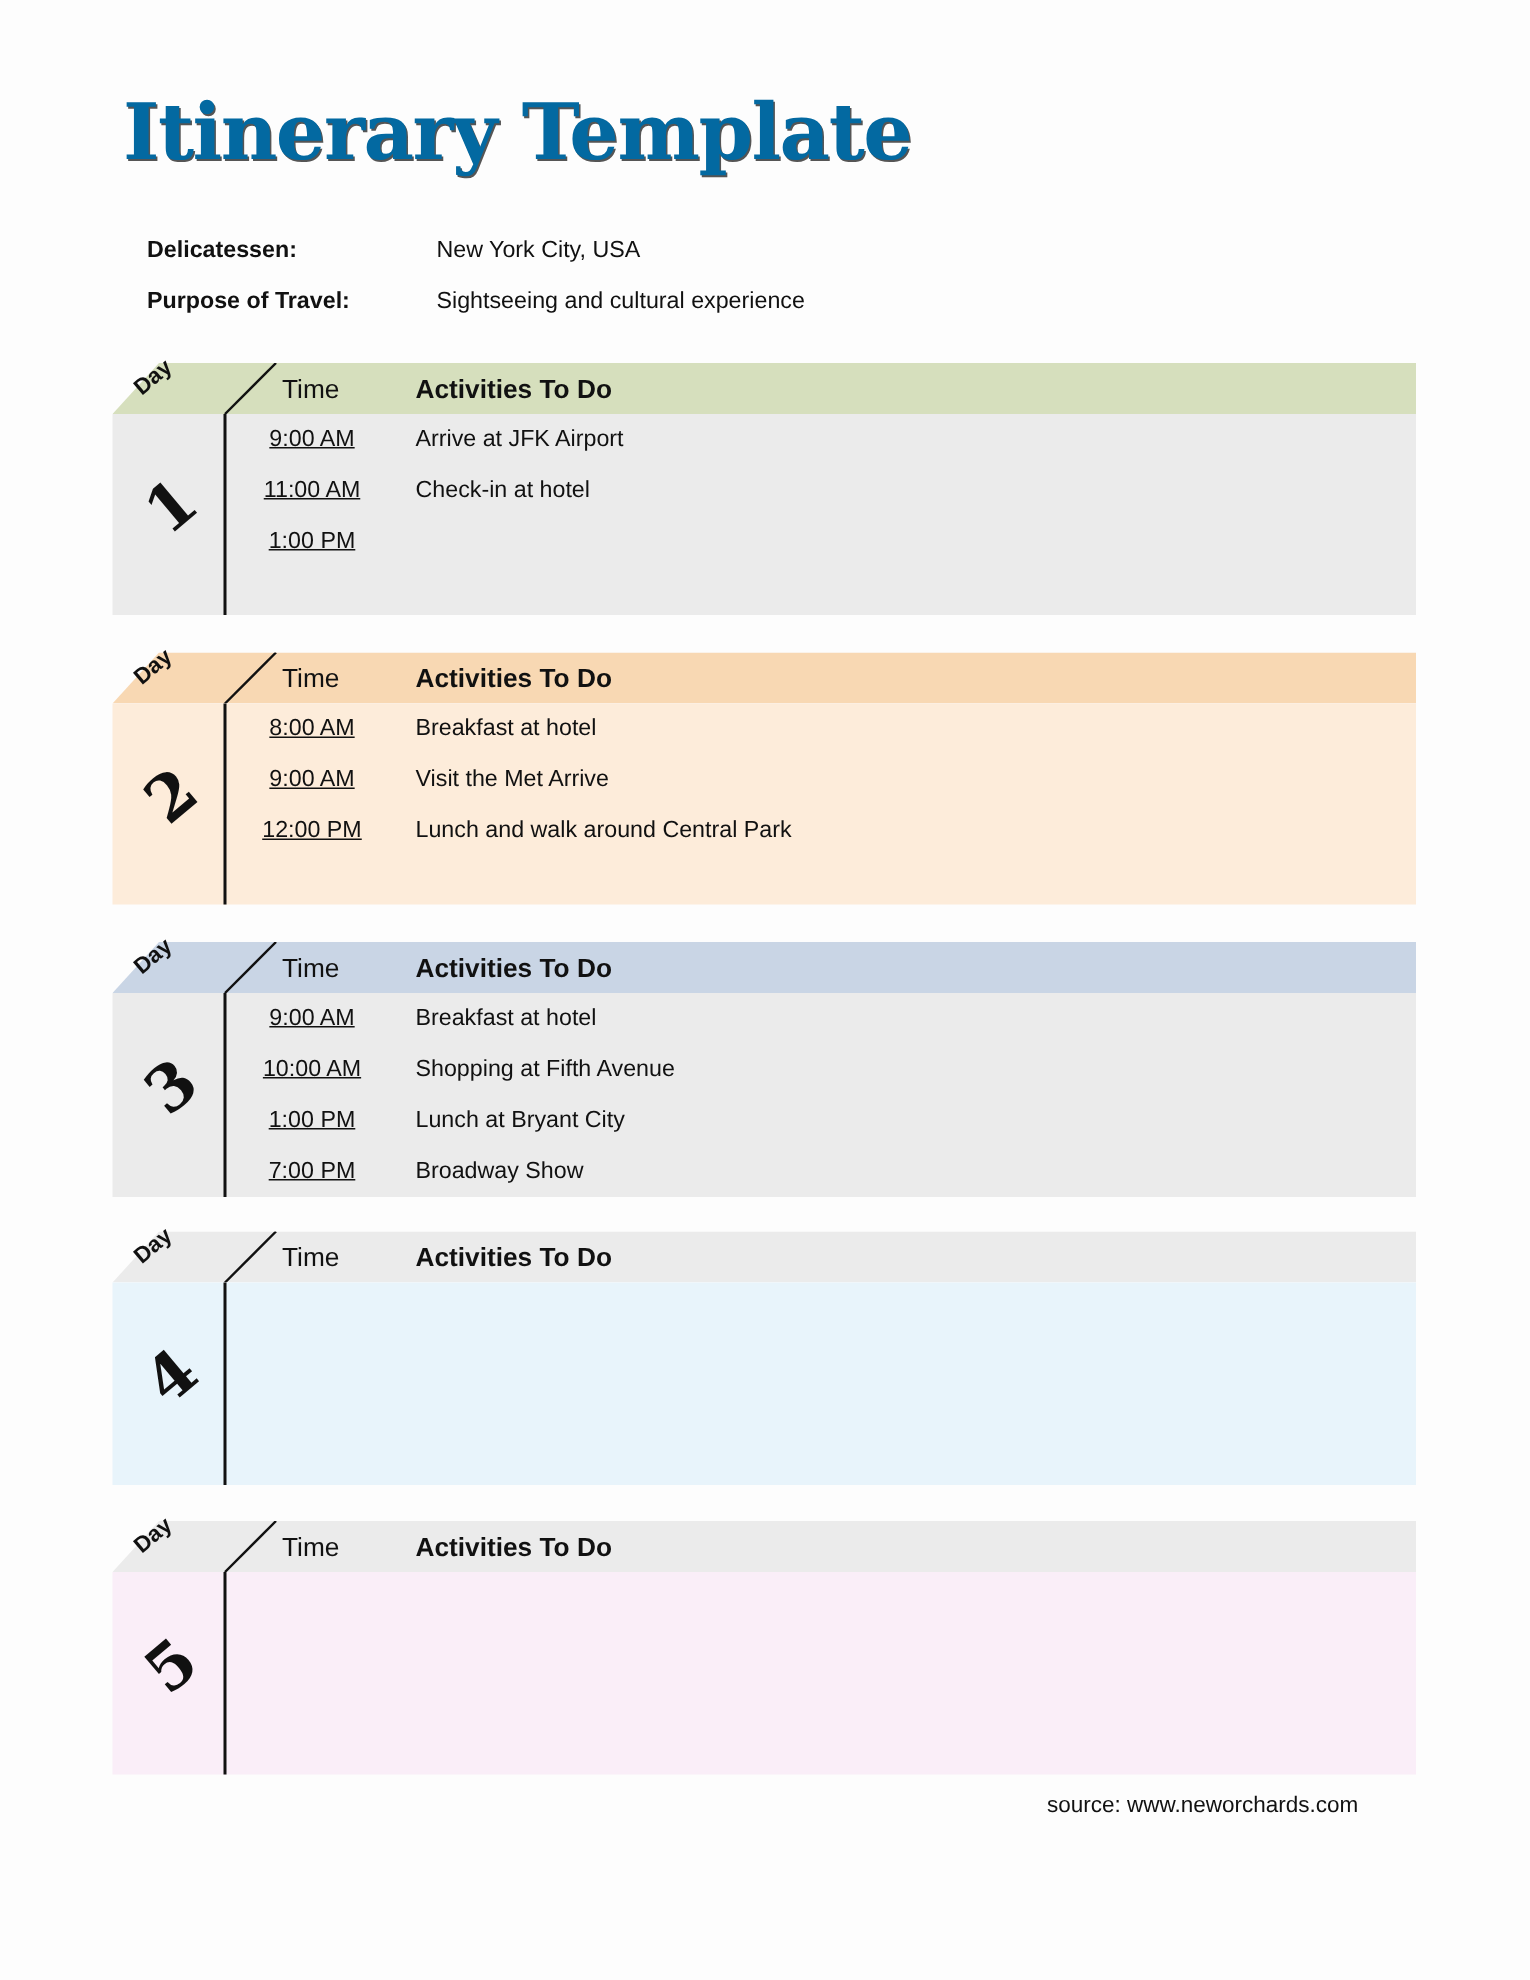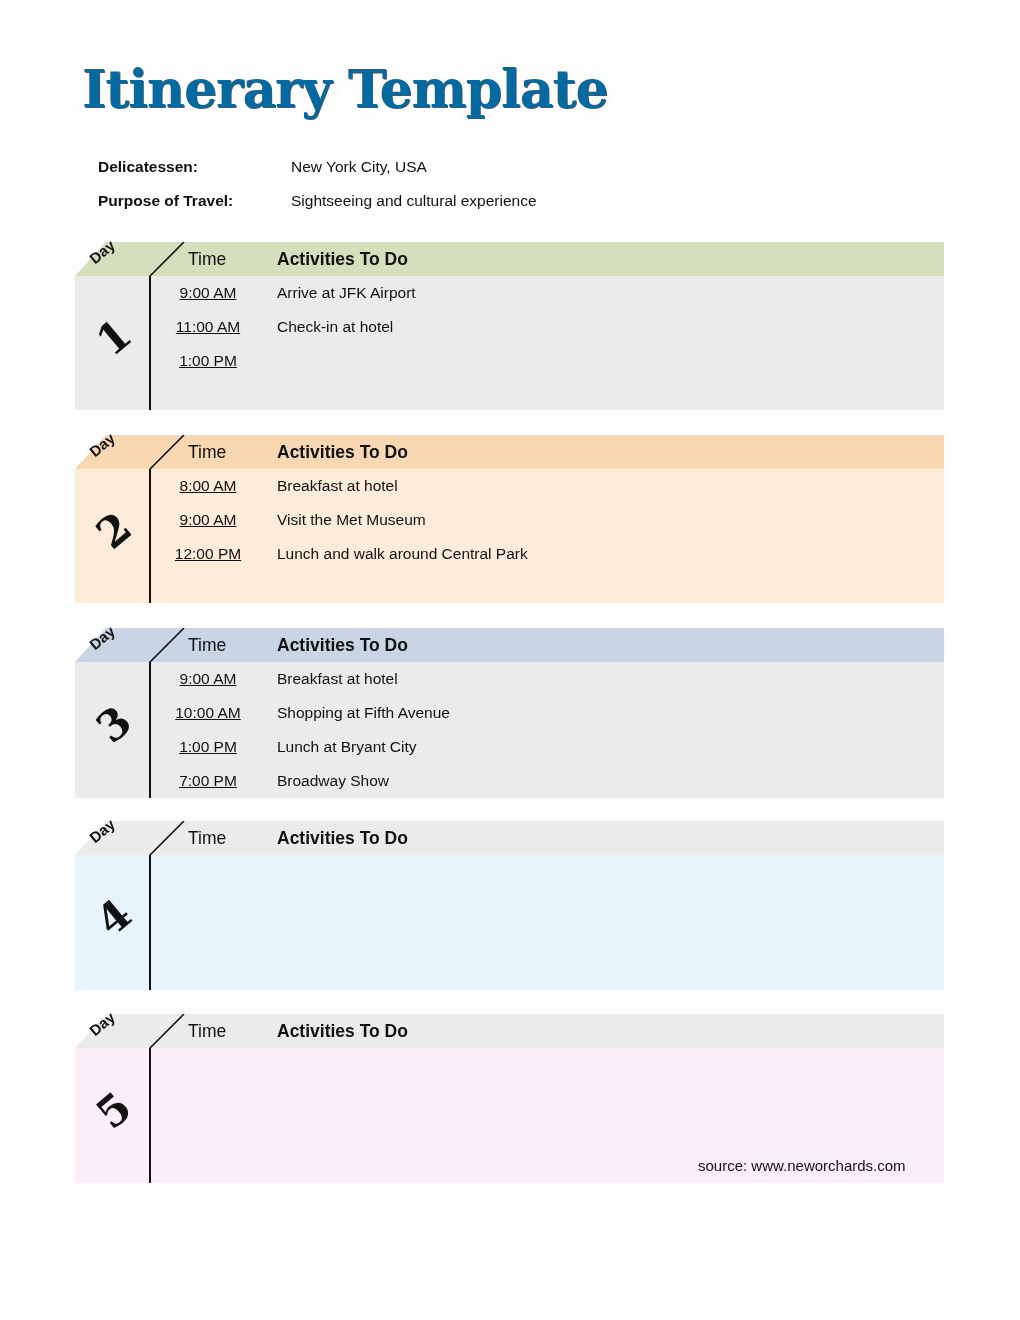--- a/index.html
+++ b/index.html
@@ -30,21 +30,21 @@
   .vline { position: absolute; left: 74px; top: 0; width: 2px; background: #111; }
   .day-num {
     position: absolute; left: 18px; width: 42px; text-align: center;
     font-family: "DejaVu Serif", serif; font-weight: bold; font-size: 42px;
     transform: rotate(-40deg);
   }
   .row { position: absolute; left: 0; height: 34px; width: 869px; font-size: 15.5px; }
   .row-time { position: absolute; left: 76px; width: 114px; text-align: center; top: 8px; text-decoration: underline; }
   .row-act { position: absolute; left: 202px; top: 8px; white-space: nowrap; }
 
-  .source { position: absolute; left: 698px; top: 1157px; font-size: 15px; color: #111; }
+  .source { position: absolute; left: 698px; top: 1195px; font-size: 15px; color: #111; }
 </style>
 </head>
 <body>
 
 <div class="title">Itinerary Template</div>
 
 <div class="meta-row" style="top:158px;">
   <span class="meta-label">Delicatessen:</span>
   <span class="meta-value">New York City, USA</span>
 </div>
@@ -92,21 +92,21 @@
       </div>
       <div class="day-body" style="height:134px;background:#fdecda;">
         <div class="vline" style="height:134px;"></div>
         <div class="day-num" style="top:37px;">2</div>
         <div class="row" style="top:0px;">
           <span class="row-time">8:00 AM</span>
           <span class="row-act">Breakfast at hotel</span>
         </div>
         <div class="row" style="top:34px;">
           <span class="row-time">9:00 AM</span>
-          <span class="row-act">Visit the Met Museum</span>
+          <span class="row-act">Visit the Met Arrive</span>
         </div>
         <div class="row" style="top:68px;">
           <span class="row-time">12:00 PM</span>
           <span class="row-act">Lunch and walk around Central Park</span>
         </div>
       </div>
     </div>
     <div class="day-block" style="top: 628px; height: 170px;">
       <div class="day-header">
         <svg width="869" height="34">

